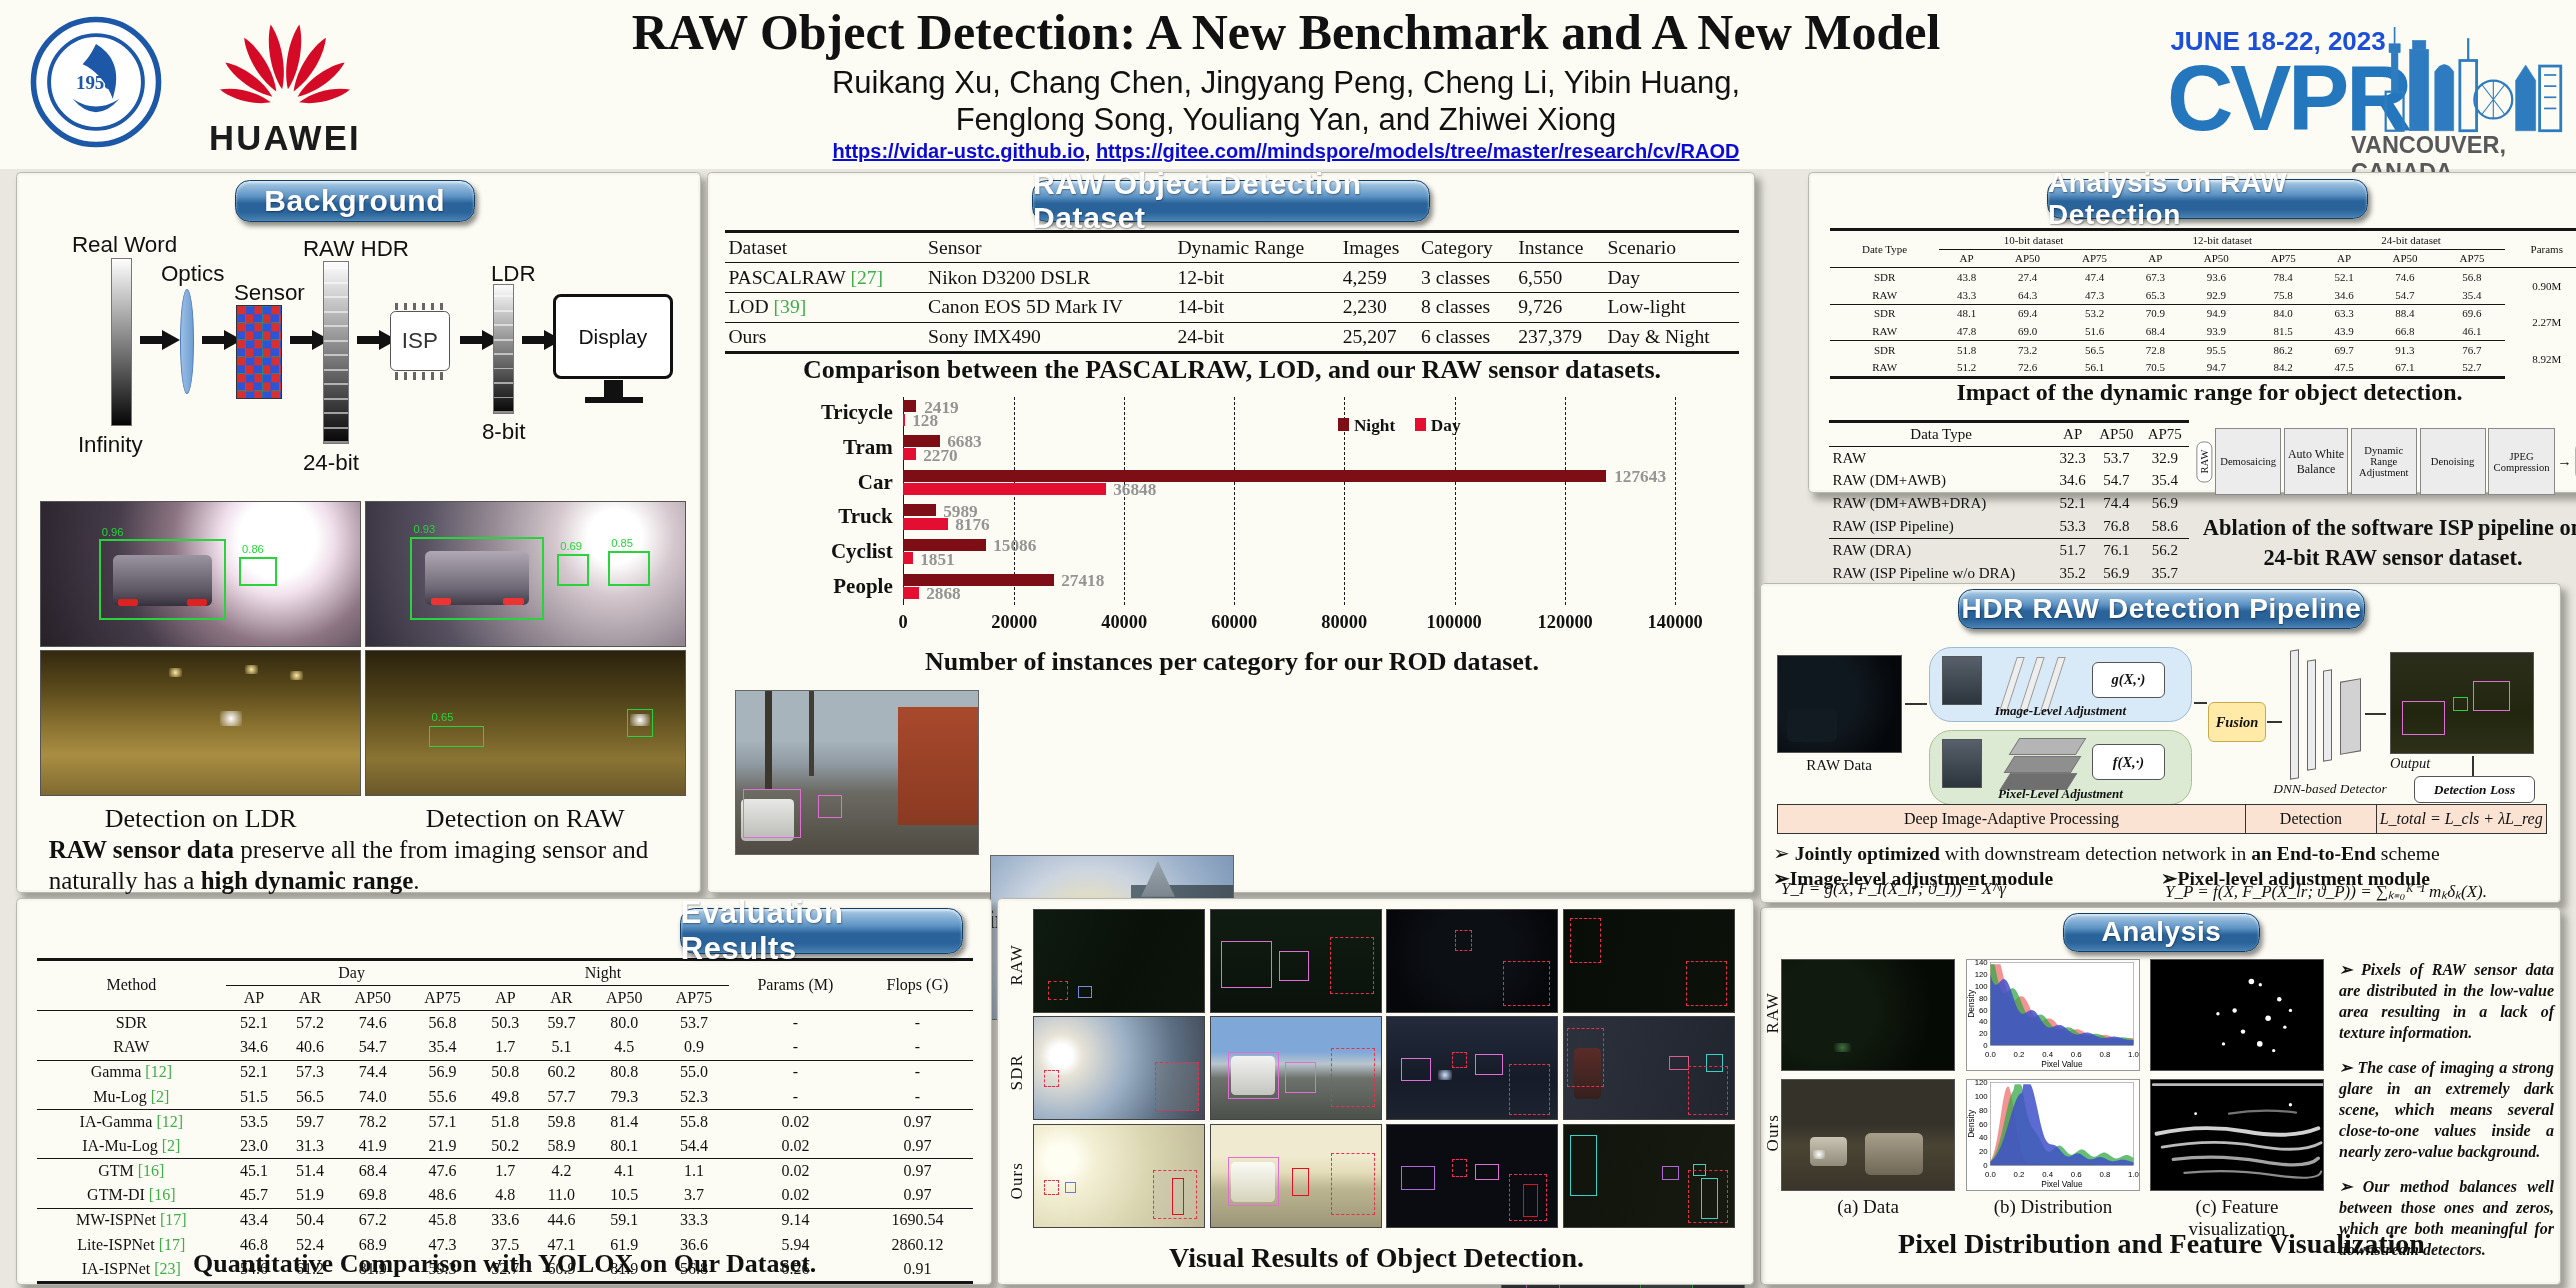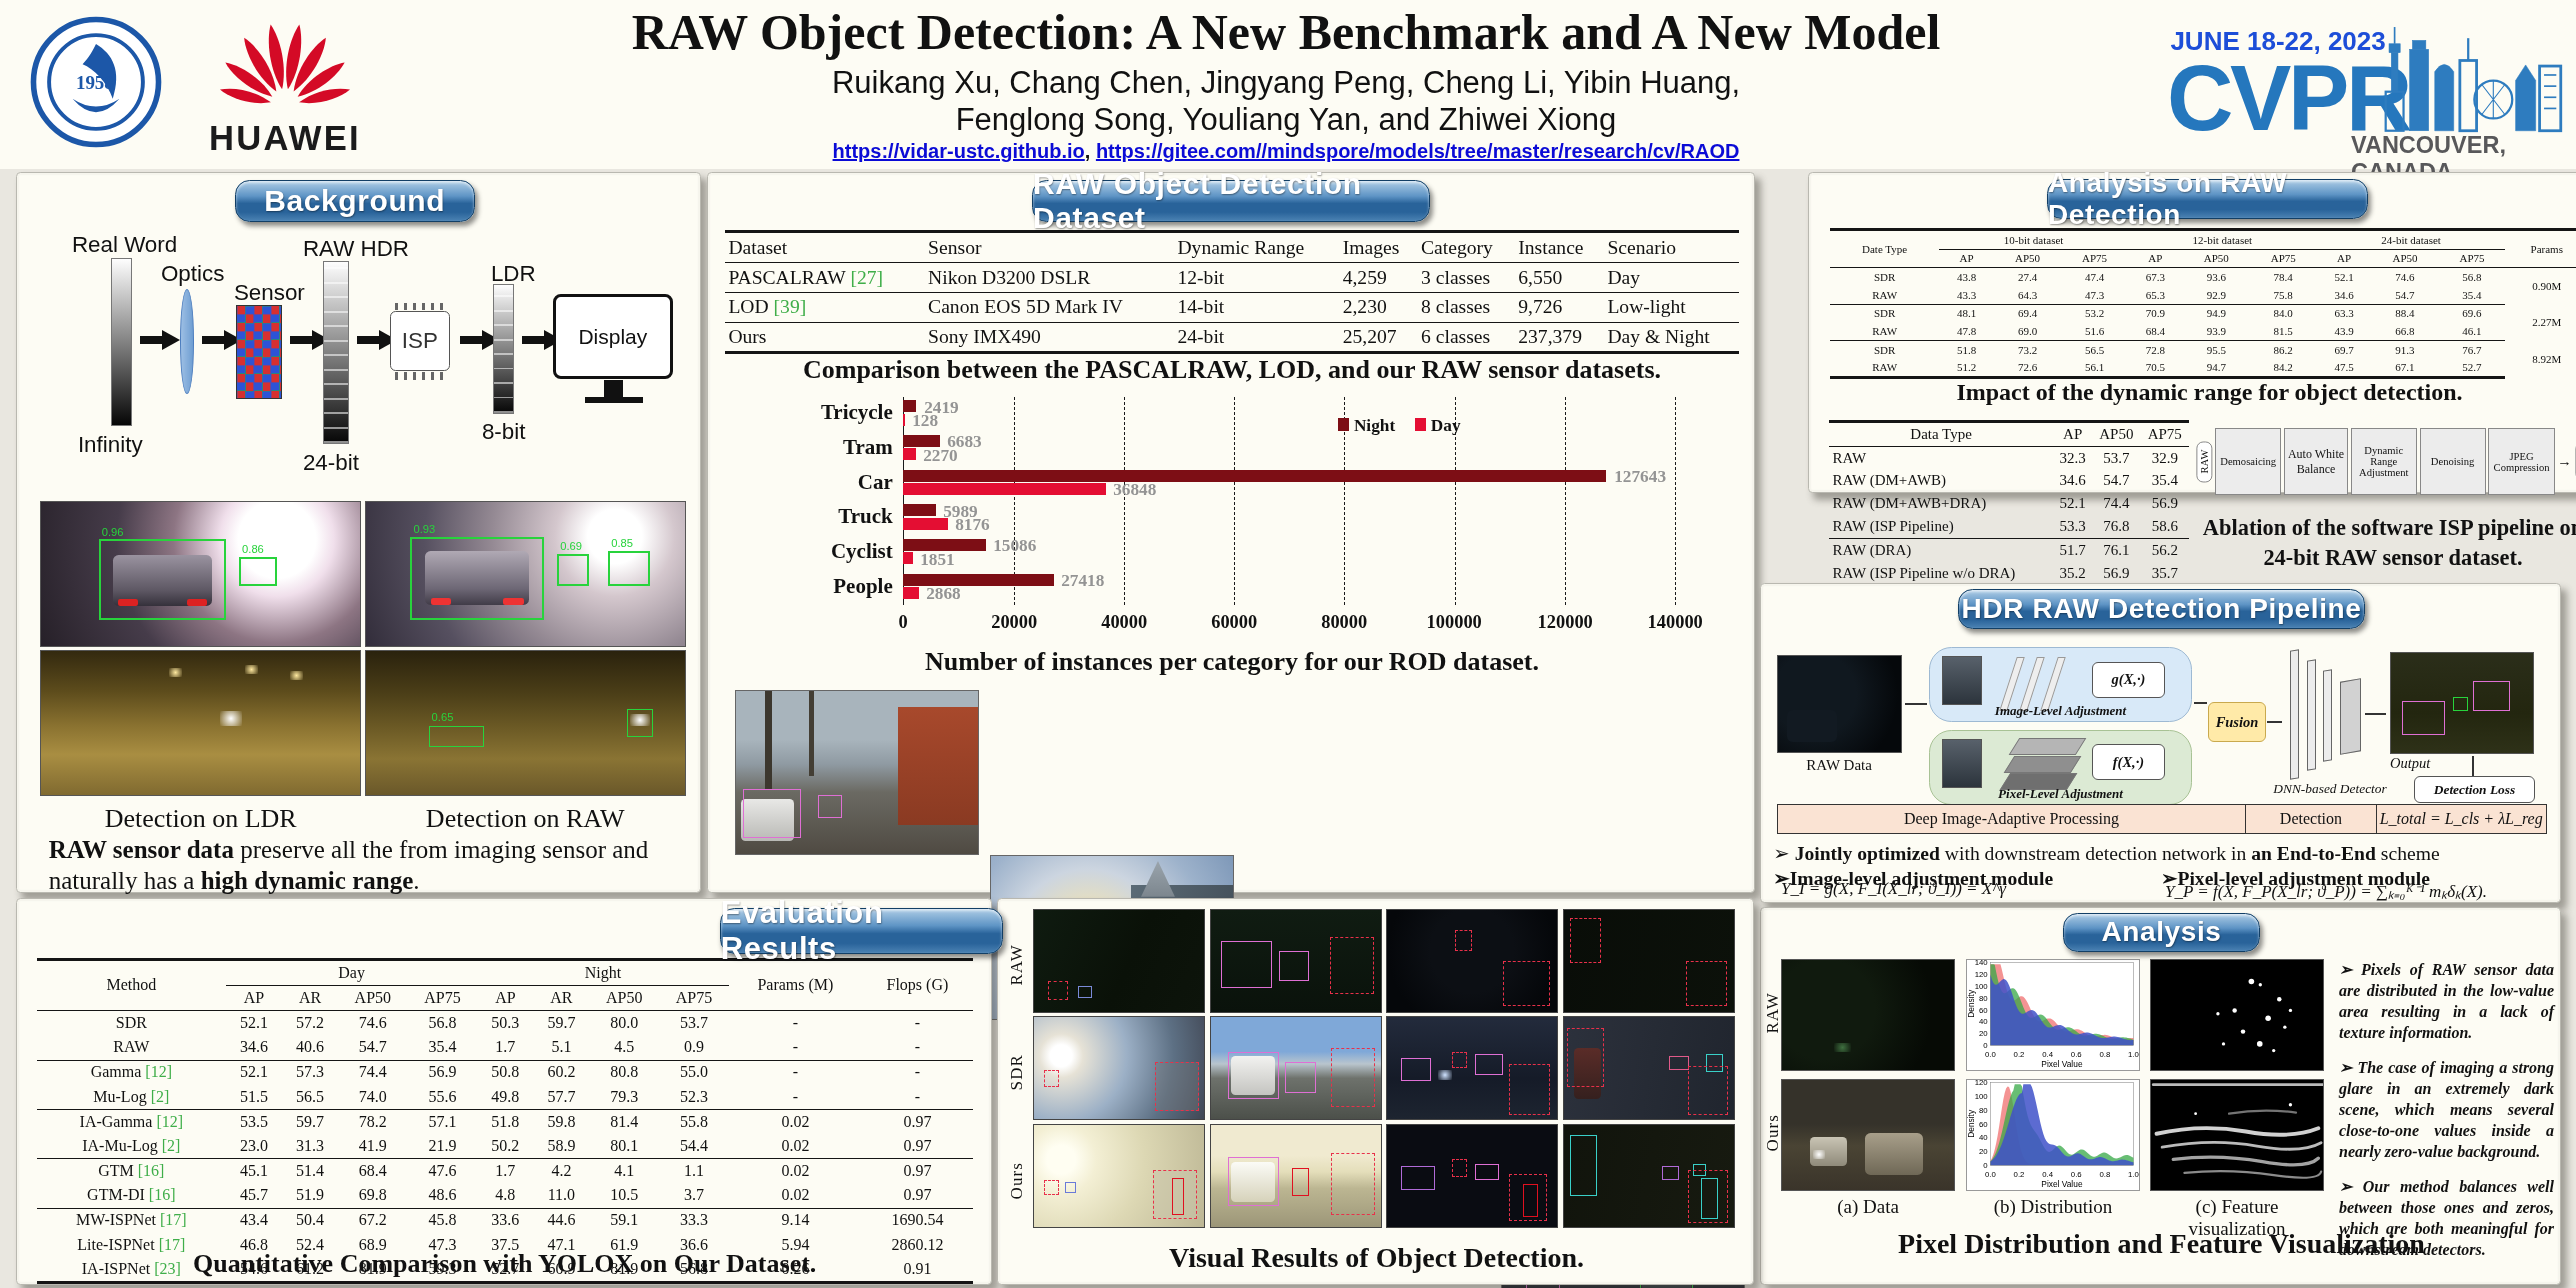--- a/index.html
+++ b/index.html
@@ -712,21 +712,21 @@
   <div class="collab" style="left:389px;top:288px;width:174px;">(c) Feature visualization</div>
   <div class="abs" style="left:578px;top:51px;width:215px;">
     <div class="abul">➢   Pixels of RAW sensor data are distributed in the low-value area resulting in a lack of texture information.</div>
     <div class="abul">➢   The case of imaging a strong glare in an extremely dark scene, which means several close-to-one values inside a nearly zero-value background.</div>
     <div class="abul">➢   Our method balances well between those ones and zeros, which are both meaningful for downstream detectors.</div>
   </div>
   <div class="cap" style="left:0;top:320px;width:801px;font-size:28px;">Pixel Distribution and Feature Visualization</div>
 </div>
 
 <div class="panel" style="left:15.7px;top:898px;width:976px;height:387px;">
-  <div class="sec-btn" style="left:663px;top:9px;width:283px;height:46px;font-size:31px;margin-left:40px;">Evaluation Results</div>
+  <div class="sec-btn" style="left:663px;top:9px;width:283px;height:46px;font-size:31px;">Evaluation Results</div>
   <div class="abs" style="left:20px;top:59px;width:936px;font-size:16px;">
       <table class="dtable ">
         <thead>
           <tr>
             <th rowspan="2">Method</th>
             <th colspan="4" class="grp">Day</th>
             <th colspan="4" class="grp">Night</th>
             <th rowspan="2">Params (M)</th>
             <th rowspan="2">Flops (G)</th>
           </tr>

